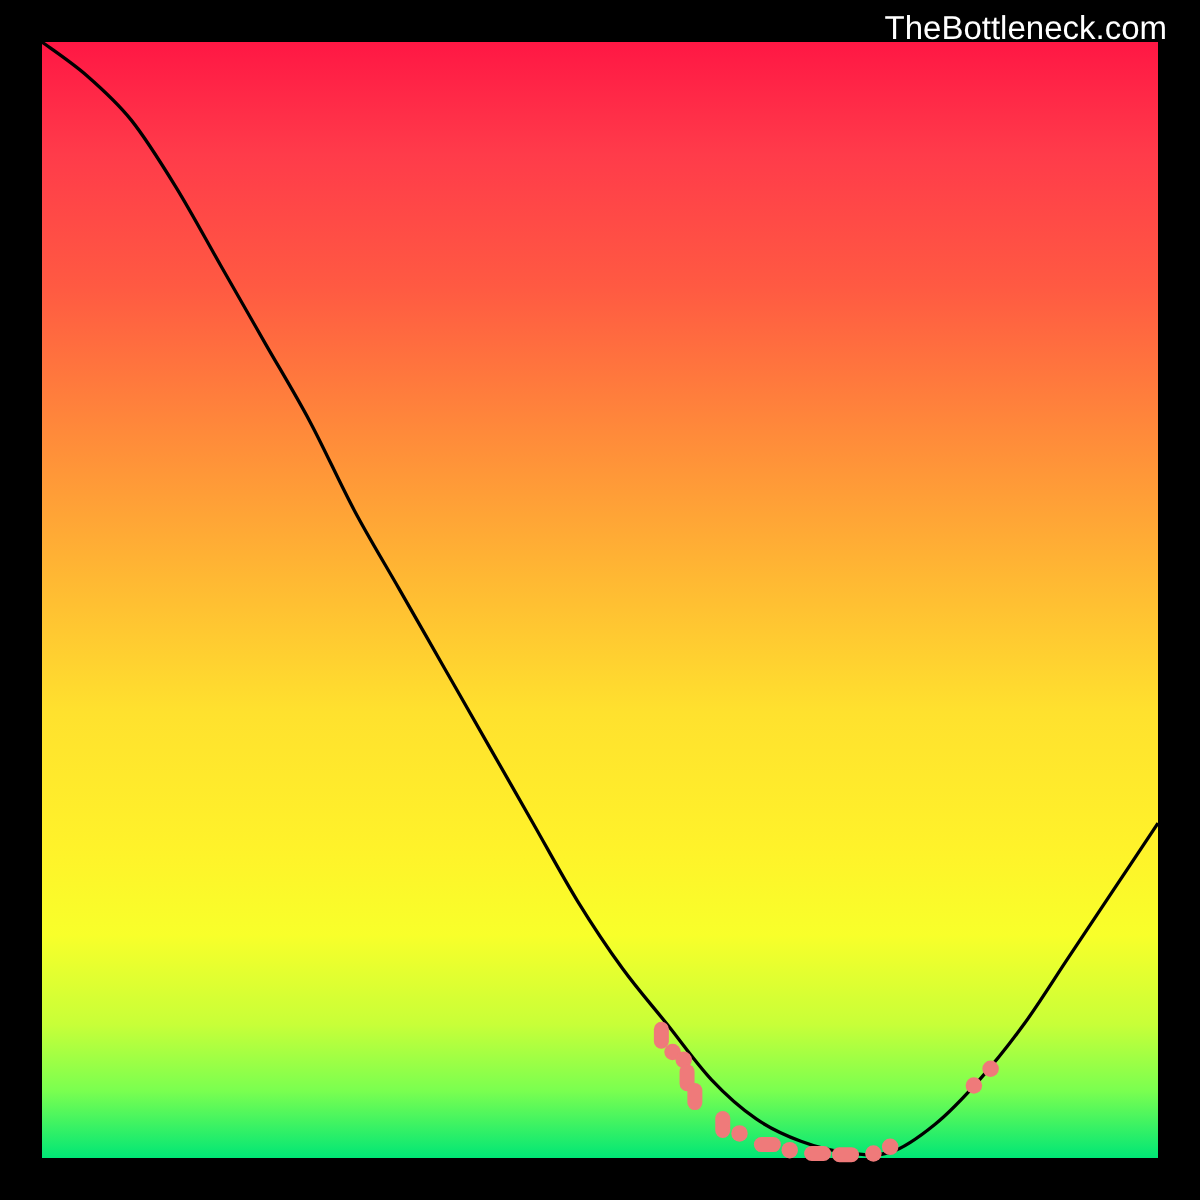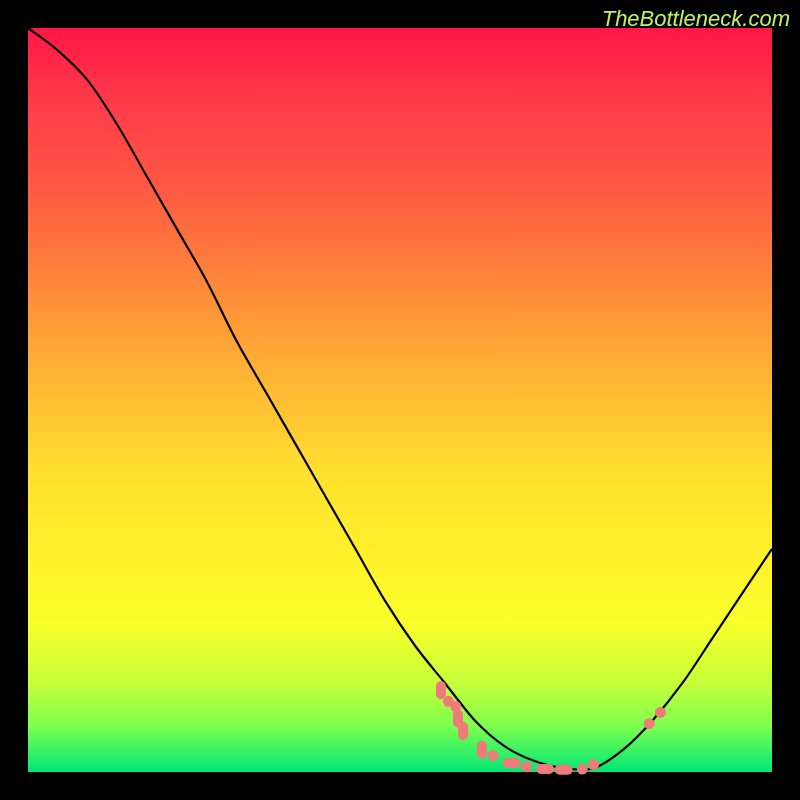--- a/index.html
+++ b/index.html
@@ -6,26 +6,25 @@
   body {
     width: 800px;
     height: 800px;
     background: #000;
     position: relative;
     font-family: Arial, sans-serif;
   }
   .watermark {
     position: absolute;
     top: 6px;
-    right: 10px;
-    color: #bef264;
+    right: 22px;
+    color: #ffffff;
     font-size: 22px;
     font-weight: 500;
     z-index: 10;
-    font-style: italic;
   }
   .plot-area {
     position: absolute;
     left: 28px;
     top: 28px;
     width: 744px;
     height: 744px;
     background: linear-gradient(to bottom,
       #ff1744 0%,
       #ff3b4a 10%,

